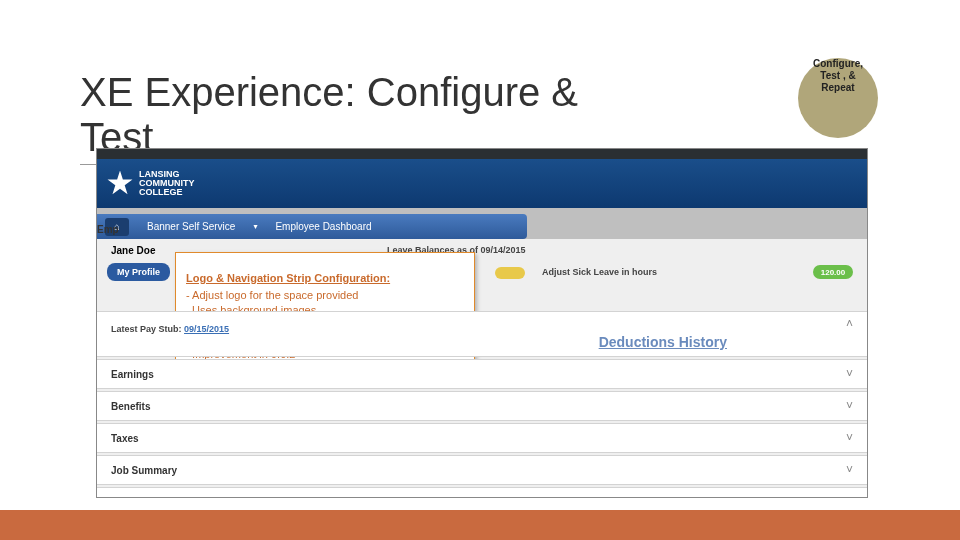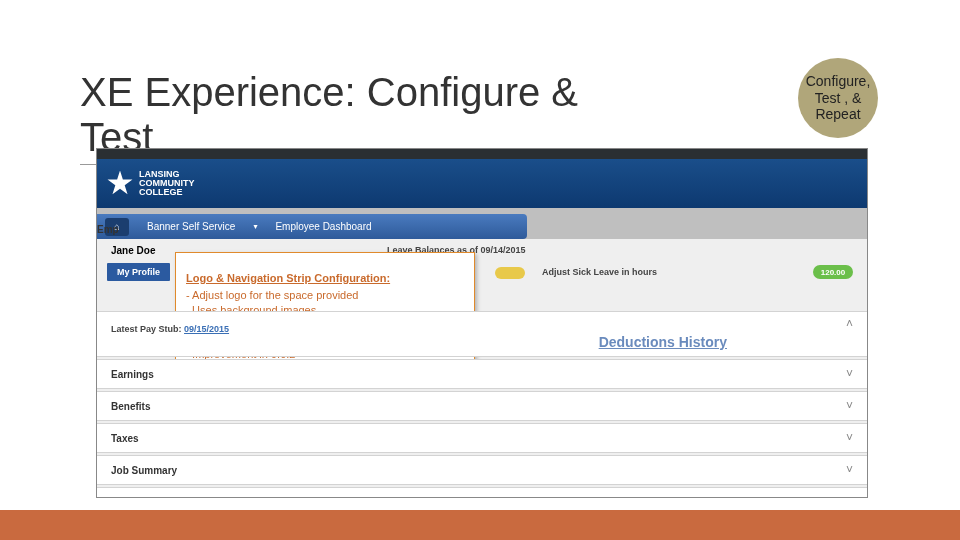--- a/index.html
+++ b/index.html
@@ -1,20 +1,20 @@
 <!DOCTYPE html>
 <html><head>
 <meta charset="utf-8">
 <style>
   * { box-sizing: border-box; margin: 0; padding: 0; }
   body { width: 960px; height: 540px; background: #fff; font-family: "Segoe UI", Arial, sans-serif; position: relative; overflow: hidden; }
 
   .slide-title { position: absolute; top: 70px; left: 80px; font-size: 40px; font-weight: 300; color: #333; border-bottom: 1px solid #999; padding-bottom: 4px; width: 560px; }
 
-  .badge { position: absolute; top: 58px; right: 82px; width: 80px; height: 80px; border-radius: 50%; background: #b0a67a; display: flex; align-items: center; justify-content: center; text-align: center; font-size: 14px; font-weight: 400; color: #222; line-height: 1.2; }
+  .badge { position: absolute; top: 58px; right: 82px; width: 80px; height: 80px; border-radius: 50%; background: #b0a67a; display: flex; align-items: flex-start; justify-content: center; text-align: center; font-size: 10px; font-weight: 700; color: #222; line-height: 1.2; }
 
   .bottom-bar { position: absolute; left: 0; right: 0; bottom: 0; height: 30px; background: #c96a3f; }
 
   .screenshot-frame { position: absolute; top: 148px; left: 96px; width: 772px; height: 350px; border: 1px solid #888; background: #bfbfbf; overflow: hidden; }
 
   
   .app-top { height: 10px; background: #2a2f33; }
   .brand-strip { height: 49px; background: linear-gradient(#1a4e8a, #0d3970); display: flex; align-items: center; padding: 0 10px; }
   .logo-block { display: flex; align-items: center; gap: 6px; }
   .logo-star { width: 26px; height: 26px; background: #fff; clip-path: polygon(50% 0,61% 35%,98% 35%,68% 57%,79% 91%,50% 70%,21% 91%,32% 57%,2% 35%,39% 35%); }
@@ -23,21 +23,21 @@
   .crumb-bar { position: absolute; top: 65px; left: 0; width: 430px; height: 25px; background: linear-gradient(#4a7bbf, #2e5a9a); display: flex; align-items: center; gap: 8px; padding: 0 8px; color: #fff; font-size: 10px; border-radius: 0 4px 4px 0; }
   .home { width: 24px; height: 18px; background: #1b3e6f; border-radius: 3px; display: flex; align-items: center; justify-content: center; }
   .crumb { padding: 2px 10px; }
   .chev-down { font-size: 8px; }
 
   .emp-label { position: absolute; top: 75px; left: -5px; width: 40px; height: 14px; font-size: 10px; font-weight: 700; color: #333; padding-left: 5px; }
 
   .content { position: absolute; top: 90px; left: 0; right: 0; bottom: 0; background: #efefef; }
   .name { position: absolute; top: 6px; left: 14px; font-size: 10px; font-weight: 700; }
   .leave-bal { position: absolute; top: 6px; left: 290px; font-size: 9px; font-weight: 700; color: #444; }
-  .profile-btn { position: absolute; top: 24px; left: 10px; background: #2b5aa0; color: #fff; font-size: 9px; font-weight: 600; padding: 4px 10px; border-radius: 1px; }
+  .profile-btn { position: absolute; top: 24px; left: 10px; background: #2b5aa0; color: #fff; font-size: 9px; font-weight: 600; padding: 4px 10px; border-radius: 8px; }
   .pill-yellow { position: absolute; top: 28px; left: 398px; width: 30px; height: 12px; background: #e8c94a; border-radius: 6px; }
   .adjust-label { position: absolute; top: 28px; left: 445px; font-size: 9px; font-weight: 600; color: #444; }
   .pill-green { position: absolute; top: 26px; right: 14px; width: 40px; height: 14px; background: #6bbf4a; border-radius: 7px; color: #fff; font-size: 8px; font-weight: 700; display: flex; align-items: center; justify-content: center; }
 
   .rows { position: absolute; top: 72px; left: 0; right: 0; }
   .row { background: #fff; border-top: 1px solid #d3d3d3; border-bottom: 1px solid #d3d3d3; padding: 7px 14px; display: flex; justify-content: space-between; align-items: center; font-size: 10px; font-weight: 700; color: #333; margin-bottom: 2px; }
   .row.pay { height: 46px; display: block; padding: 6px 14px; }
   .row.pay .row-title { font-size: 10px; font-weight: 700; }
   .row.pay .sub { font-size: 9px; font-weight: 600; color: #444; margin-top: 6px; }
   .row.pay .sub a { color: #3a6fb5; text-decoration: underline; font-weight: 600; }

